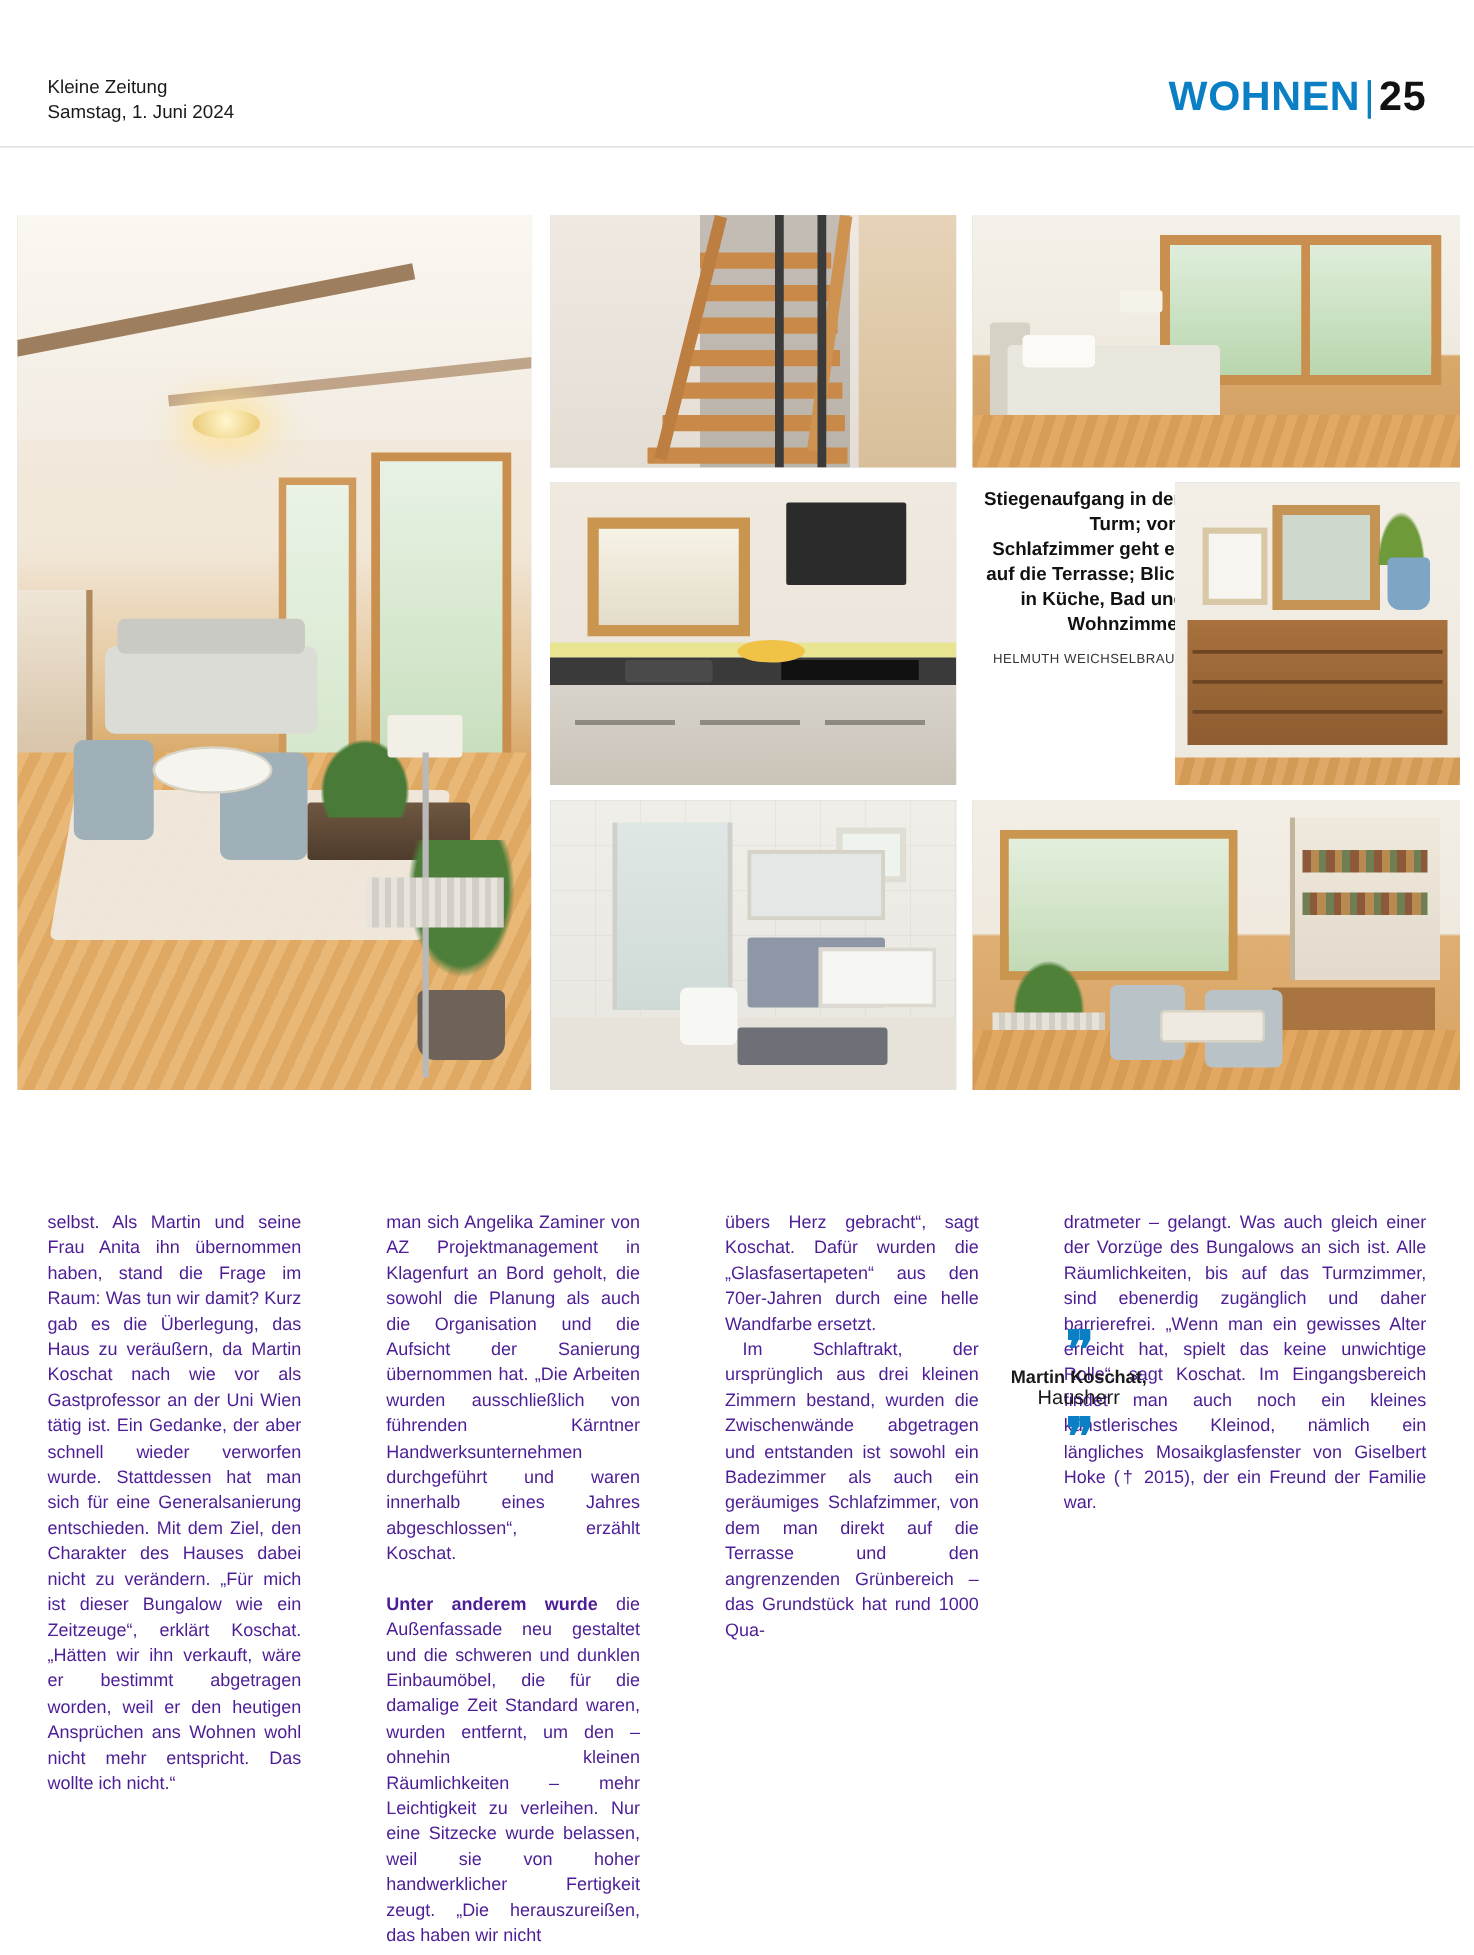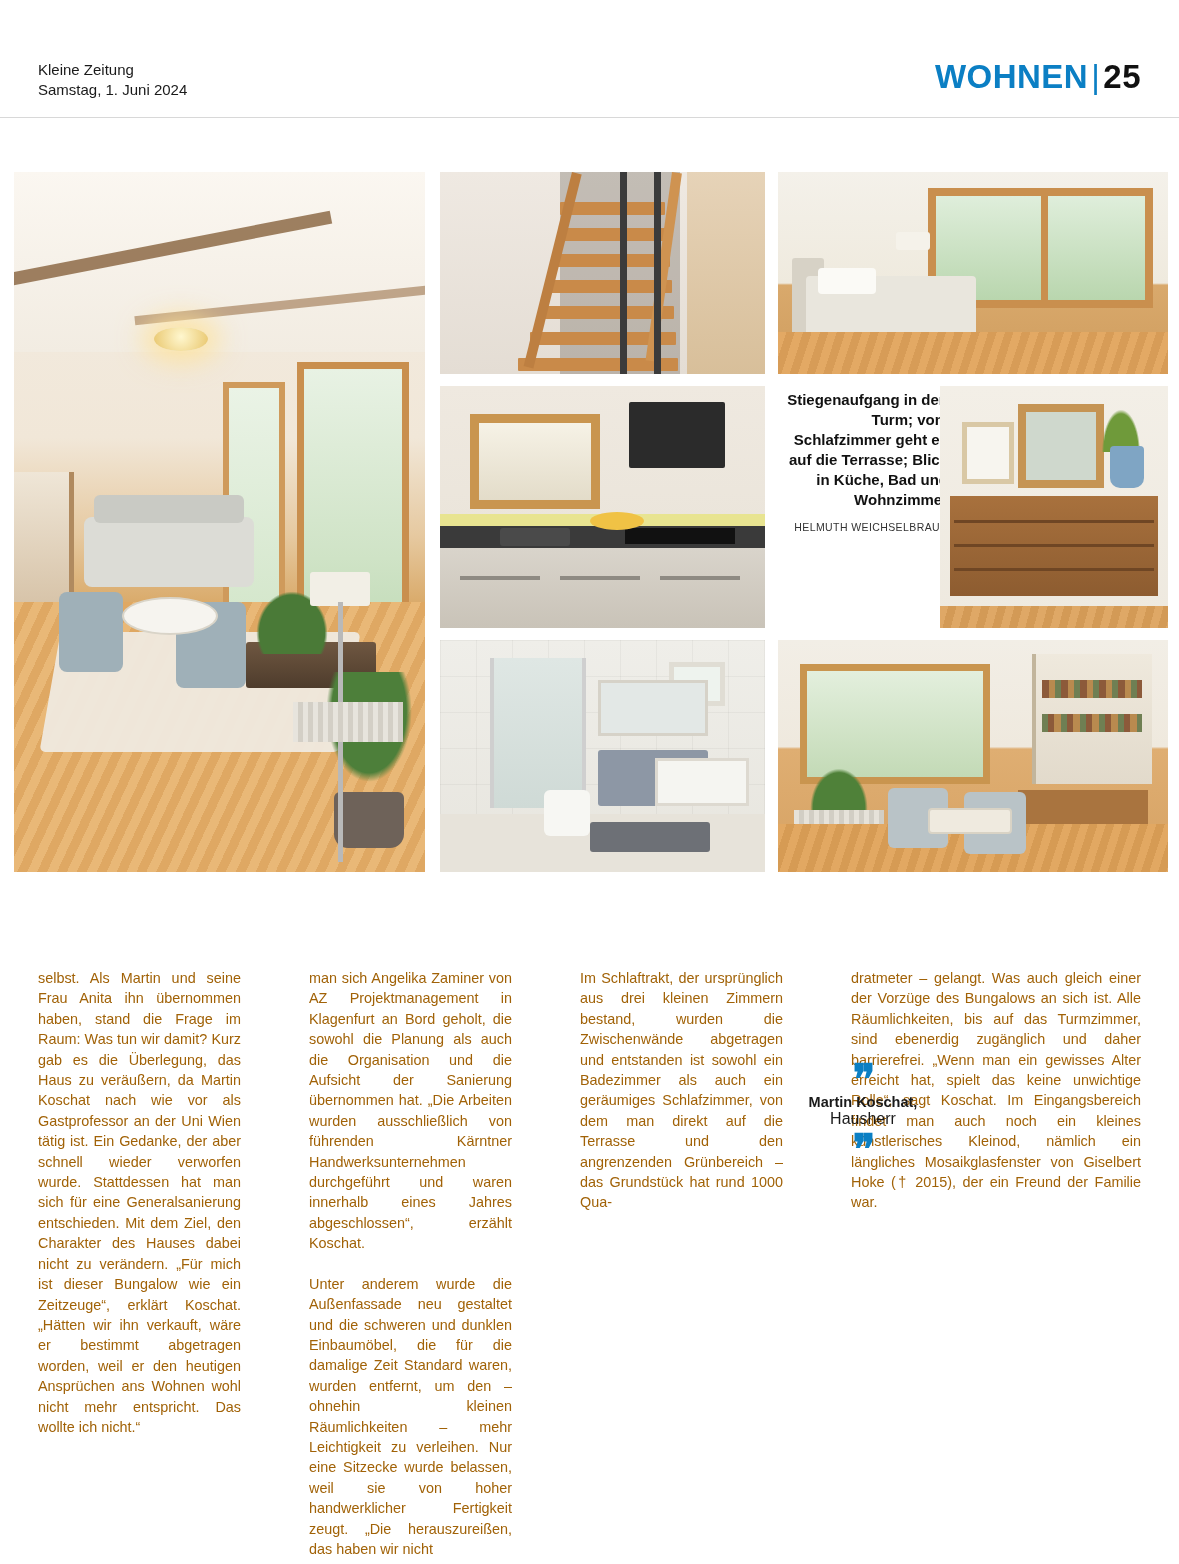--- a/index.html
+++ b/index.html
@@ -219,30 +219,30 @@
   }
   .col {
     position: absolute;
     top: 0;
     width: 203px;
     font-size: 14.4px;
     line-height: 20.4px;
     text-align: justify;
     text-justify: inter-word;
     hyphens: manual;
-    color: #a16207;
+    color: #4c1d95;
   }
   #col1 { left: 0px; }
   #col2 { left: 271px; }
   #col3 { left: 542px; }
   #col4 { left: 813px; width: 290px; }
   .col p { margin: 0; }
   .col p + p { text-indent: 14px; }
   .col .nodent { text-indent: 0; }
-  .col b { font-weight: normal; }
+  .col b { font-weight: bold; }
 
   
   .quote {
     position: absolute;
     left: 700px;
     top: 98px;
     width: 250px;
     text-align: center;
   }
   .quote-mark {
@@ -396,20 +396,21 @@
   <div class="col" id="col1">
     <p class="nodent">selbst. Als Martin und seine Frau Anita ihn übernommen haben, stand die Frage im Raum: Was tun wir damit? Kurz gab es die Überlegung, das Haus zu veräußern, da Martin Koschat nach wie vor als Gastprofessor an der Uni Wien tätig ist. Ein Gedanke, der aber schnell wieder verworfen wurde. Stattdessen hat man sich für eine Generalsanierung entschieden. Mit dem Ziel, den Charakter des Hauses dabei nicht zu verändern. „Für mich ist dieser Bungalow wie ein Zeitzeuge“, erklärt Koschat. „Hätten wir ihn verkauft, wäre er bestimmt abgetragen worden, weil er den heutigen Ansprüchen ans Wohnen wohl nicht mehr entspricht. Das wollte ich nicht.“</p>
   </div>
 
   <div class="col" id="col2">
     <p class="nodent">man sich Angelika Zaminer von AZ Projektmanagement in Klagenfurt an Bord geholt, die sowohl die Planung als auch die Organisation und die Aufsicht der Sanierung übernommen hat. „Die Arbeiten wurden ausschließlich von führenden Kärntner Handwerksunternehmen durchgeführt und waren innerhalb eines Jahres abgeschlossen“, erzählt Koschat.</p>
     <p class="nodent" style="margin-top:20px;"><b>Unter anderem wurde</b><span> die Außenfassade neu gestaltet und die schweren und dunklen Einbaumöbel, die für die damalige Zeit Standard waren, wurden entfernt, um den – ohnehin kleinen Räumlichkeiten – mehr Leichtigkeit zu verleihen. Nur eine Sitzecke wurde belassen, weil sie von hoher handwerklicher Fertigkeit zeugt. „Die herauszureißen, das haben wir nicht</span></p>
   </div>
 
   <div class="col" id="col3">
+    <p class="nodent">übers Herz gebracht“, sagt Koschat. Dafür wurden die „Glasfasertapeten“ aus den 70er-Jahren durch eine helle Wandfarbe ersetzt.</p>
     <p>Im Schlaftrakt, der ursprünglich aus drei kleinen Zimmern bestand, wurden die Zwischenwände abgetragen und entstanden ist sowohl ein Badezimmer als auch ein geräumiges Schlafzimmer, von dem man direkt auf die Terrasse und den angrenzenden Grünbereich – das Grundstück hat rund 1000 Qua-</p>
   </div>
 
   <div class="col" id="col4">
     <div style="float:right; width:0; height:0;"></div>
     <p class="nodent"><span style="float: left; width: 0px; height: 0px;"></span>dratmeter – gelangt. Was auch gleich einer der Vorzüge des Bungalows an sich ist. Alle Räumlichkeiten, bis auf das Turmzimmer, sind ebenerdig zugänglich und daher barrierefrei. „Wenn man ein gewisses Alter erreicht hat, spielt das keine unwichtige Rolle“, sagt Koschat. Im Eingangsbereich findet man auch noch ein kleines künstlerisches Kleinod, nämlich ein längliches Mosaikglasfenster von Giselbert Hoke († 2015), der ein Freund der Familie war.</p>
   </div>
 
   <div class="quote">
     <div class="quote-mark">❞</div>

